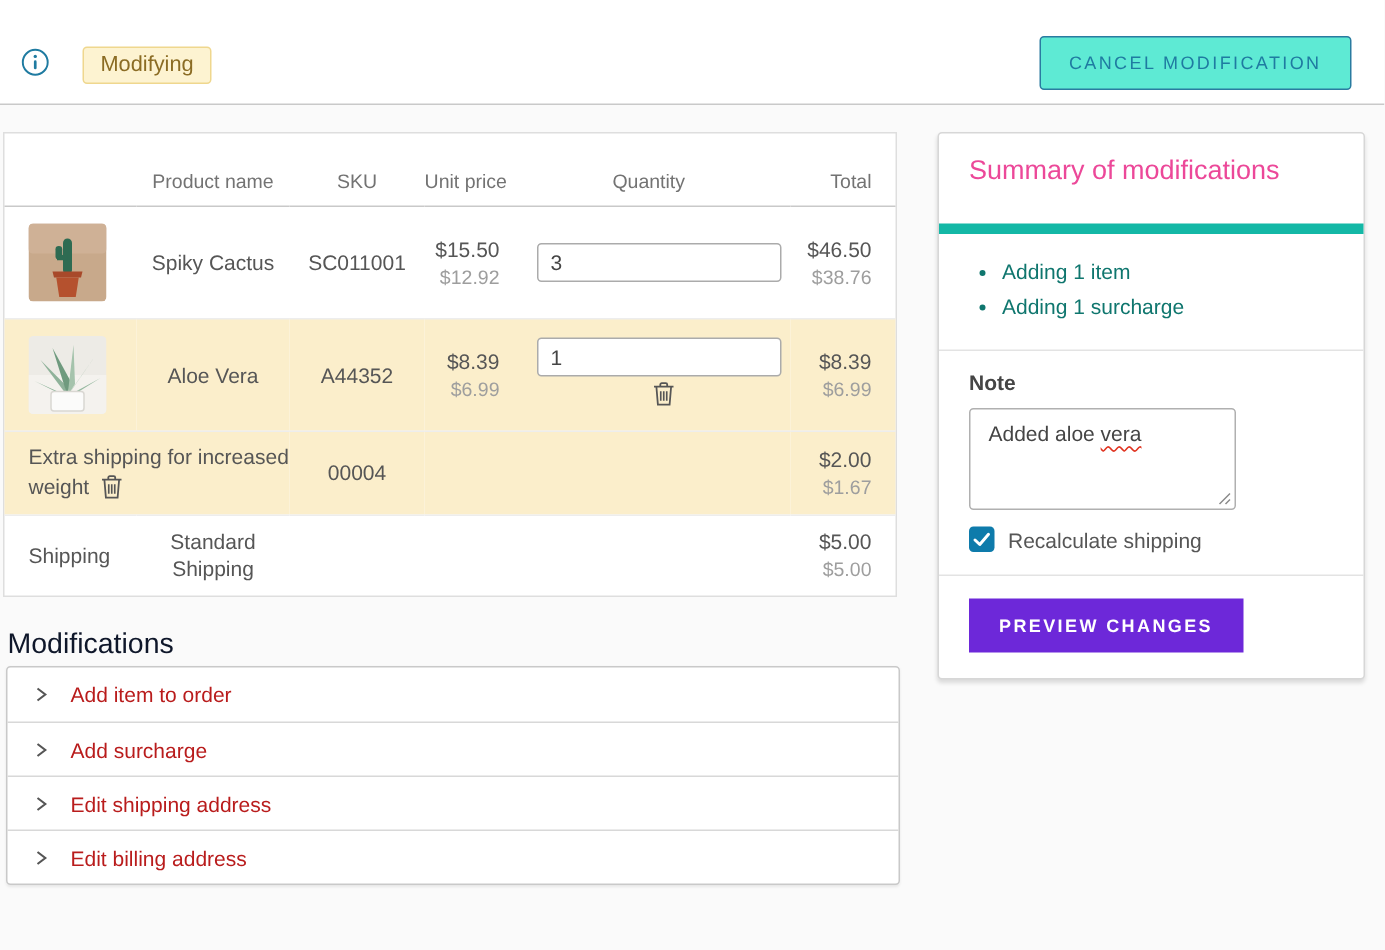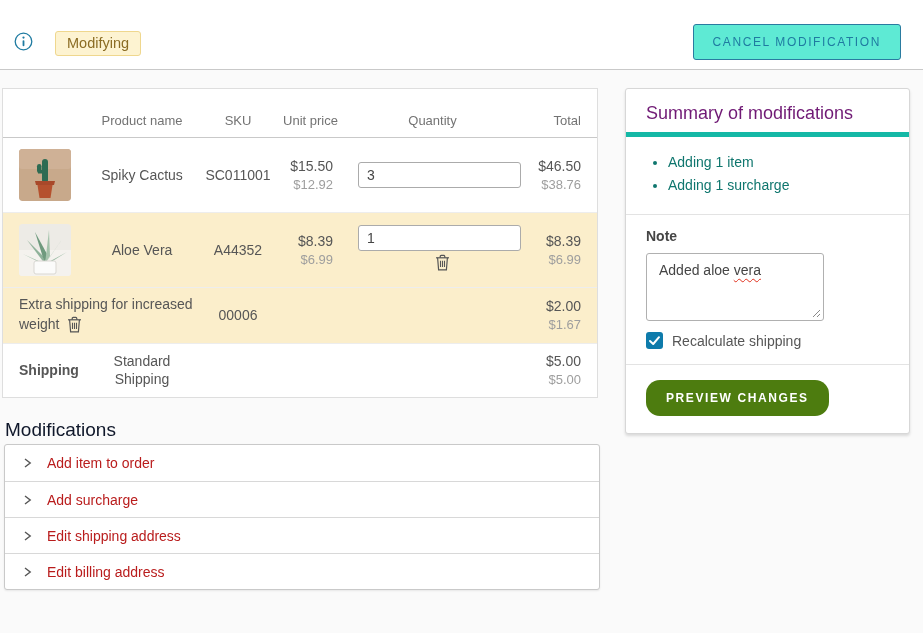--- a/index.html
+++ b/index.html
@@ -59,50 +59,50 @@
   }
   .row-h1 td { height:74px; }
   .row-h2 td { height:74px; }
   .row-h3 td { height:56px; }
   .row-h4 td { height:54px; }
   .trash-btn { background:none; border:none; cursor:pointer; padding:2px; line-height:0; }
   .trash-center { text-align:center; padding-left:20px; margin-top:1px; }
   .surcharge-label { padding-left:16px; line-height:19px; }
   .surcharge-label .txt { display:inline;margin-top:32px; }
   .surcharge-label .trash-btn { vertical-align:-4px; margin-left:6px; }
-  .ship-label { padding-left:16px;font-weight:bold; }
+  .ship-label { padding-left:16px; }
   .ship-method { display:inline-block; width:72px; line-height:18px; }
   
   .summary-card {
     position:absolute; left:625px; top:88px; width:285px;
     background:#ffffff; border:1px solid #d7d7d7; border-radius:3px;
     box-shadow:0 2px 3px rgba(0,0,0,0.13);
   }
-  .sc-title { padding:14px 20px 8px; font-size:18px; color:#701a75; border-bottom:5px solid #14b8a6; }
+  .sc-title { padding:14px 20px 25px; font-size:18px; color:#ec4899; border-bottom:7px solid #14b8a6; }
   .sc-bullets { padding:10px 20px 14px; border-bottom:1px solid #e3e3e3; }
   .sc-bullets ul { margin:2px 0 0; padding-left:22px; }
   .sc-bullets li { margin:7px 0; font-size:14px; color:#0f766e; }
   .sc-note { padding:13px 20px 15px; }
   .note-label { font-size:14px; font-weight:700; color:#454545; display:block; }
   .note-box {
     position:relative; margin-top:9px; width:178px; height:68px;
     border:1px solid #b0b0b0; border-radius:3px; background:#fff;
     padding:8px 12px; font-size:14px; color:#454545; overflow:hidden;
   }
   .squiggle {
     text-decoration-line:underline; text-decoration-style:wavy;
     text-decoration-color:#e0321f; text-decoration-thickness:1px; text-underline-offset:3px;
   }
   .resize-handle { position:absolute; right:2px; bottom:2px; line-height:0; }
   .checkbox-row { margin-top:11px; display:flex; align-items:center; gap:9px; cursor:pointer; }
   .checkbox { width:17px; height:17px; background:#0e7bab; border-radius:3px; flex:0 0 auto; line-height:0; padding:1px; }
   .checkbox-label { font-size:14px; color:#565656; }
   .sc-actions { border-top:1px solid #e3e3e3; padding:15px 20px 17px; }
   .primary-btn {
-    background:#4d7c0f; color:#ffffff; border:none; border-radius:14px;
+    background:#6d28d9; color:#ffffff; border:none; border-radius:0;
     font-family:inherit; font-size:12px; font-weight:700; letter-spacing:1.6px;
     padding:11px 20px; cursor:pointer;
   }
   
   .mods-title { position:absolute; left:5px; top:419px; font-size:19px; font-weight:normal; color:#0f172a; }
   .mods-card {
     position:absolute; left:4px; top:444px; width:596px;
     background:#ffffff; border:1px solid #c9c9c9; border-radius:3px;
     box-shadow:0 1px 2px rgba(0,0,0,0.08);
   }
@@ -220,21 +220,21 @@
 
       <tr class="row-h3 hl">
         <td class="surcharge-label" colspan="2">
           <span class="txt">Extra shipping for increased weight</span><button class="trash-btn"><svg width="15" height="17" viewBox="0 0 15 17">
               <path d="M1 3.8 H14" stroke="#565656" stroke-width="1.2" fill="none"></path>
               <path d="M5.2 3.8 V2.4 a1 1 0 0 1 1-1 h2.6 a1 1 0 0 1 1 1 V3.8" stroke="#565656" stroke-width="1.2" fill="none"></path>
               <path d="M2.6 3.8 l1 12 h7.8 l1-12" stroke="#565656" stroke-width="1.2" fill="none"></path>
               <path d="M5.5 6.8 v6.3 M7.5 6.8 v6.3 M9.5 6.8 v6.3" stroke="#565656" stroke-width="1.1" fill="none"></path>
             </svg></button>
         </td>
-        <td class="cell-sku">00006</td>
+        <td class="cell-sku">00004</td>
         <td></td>
         <td></td>
         <td class="cell-total">
           <div class="price-main">$2.00</div>
           <div class="price-sub">$1.67</div>
         </td>
       </tr>
 
       <tr class="row-h4">
         <td class="ship-label">Shipping</td>

